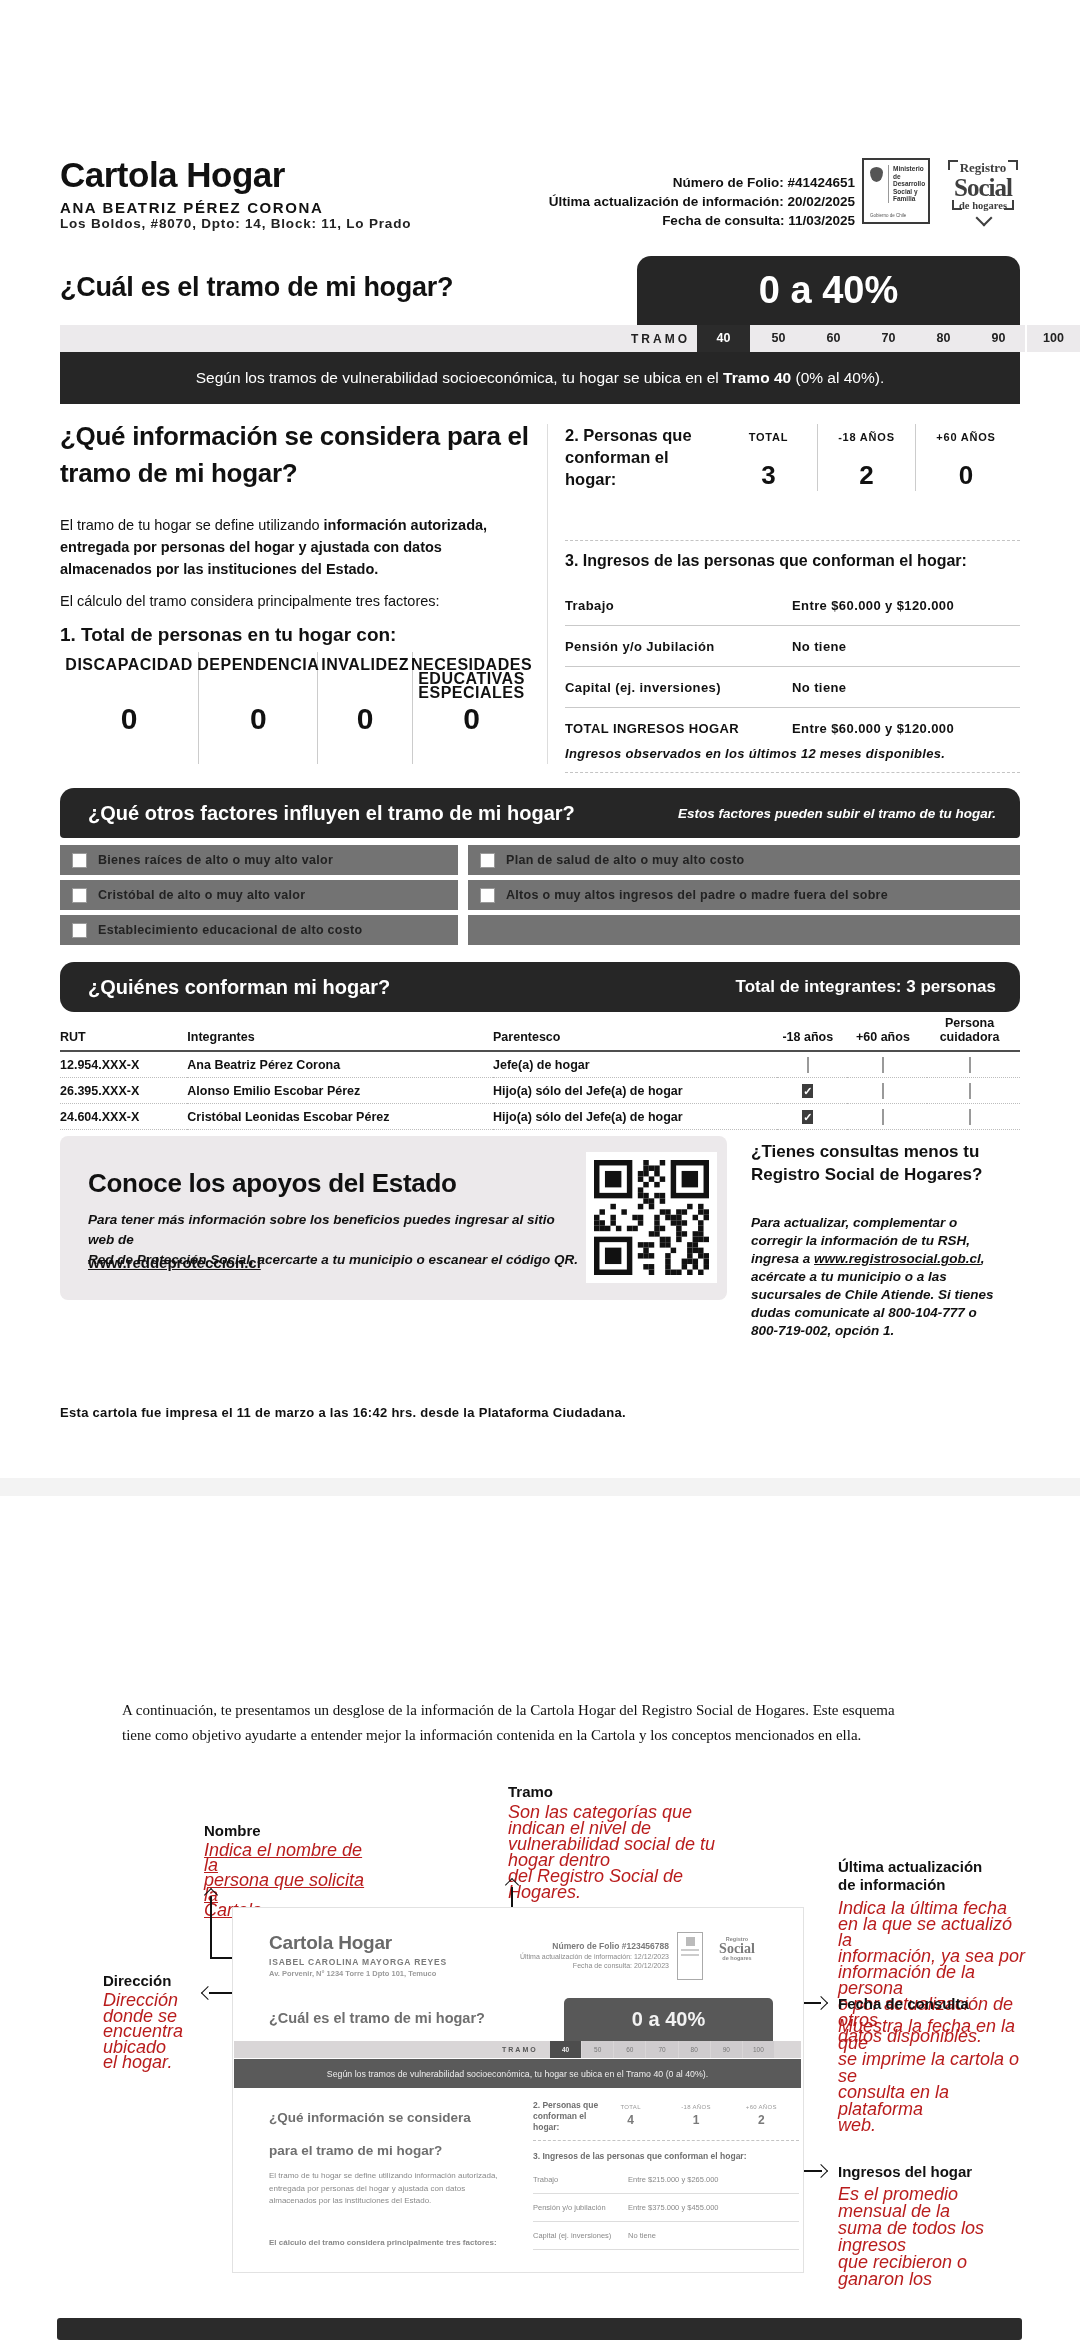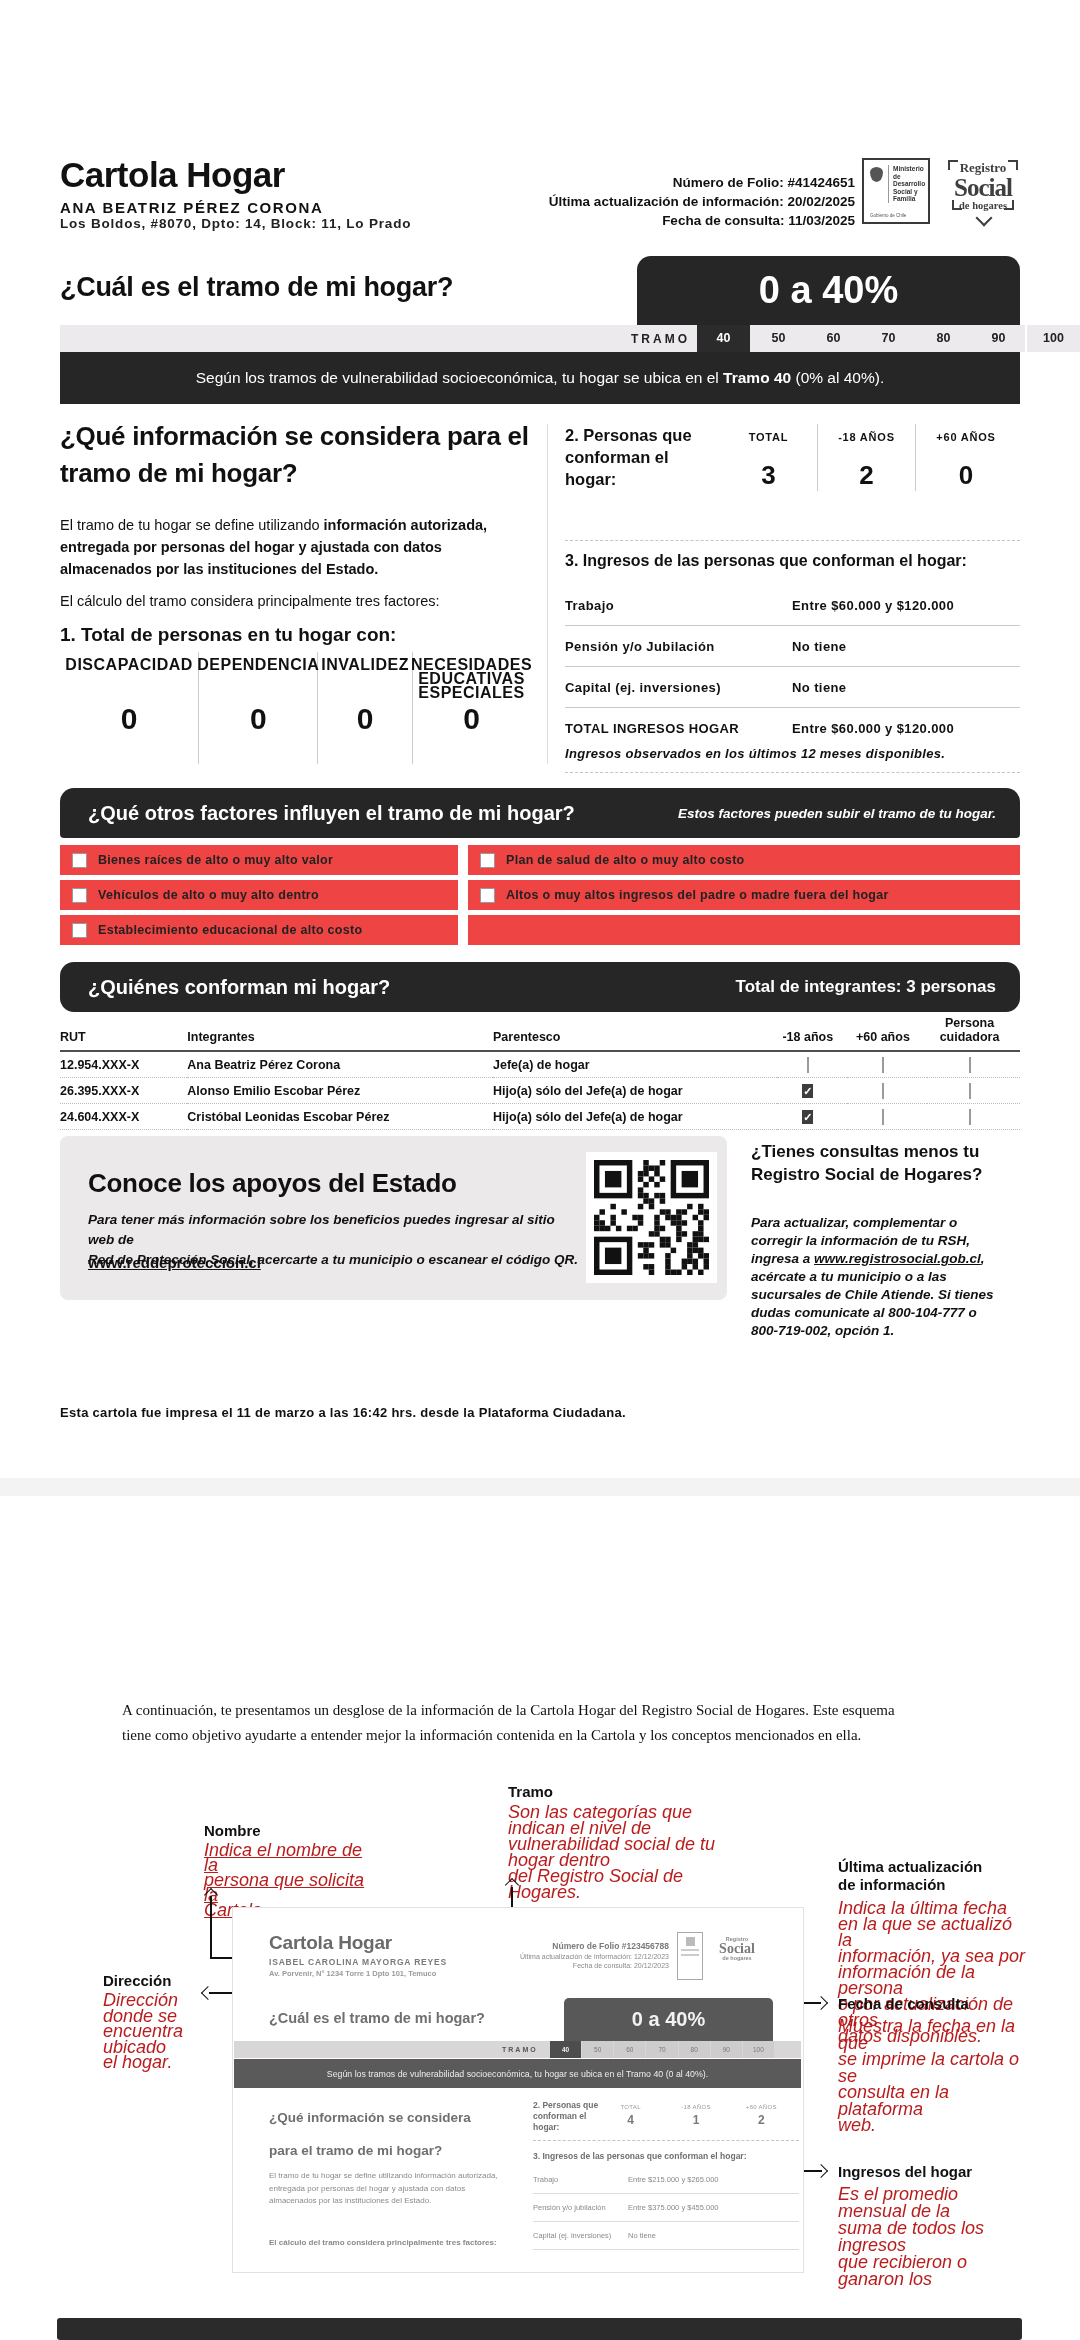--- a/index.html
+++ b/index.html
@@ -39,21 +39,21 @@
   .inc-row{display:flex;align-items:center;height:40px;border-bottom:1px solid #c9c9c9;}
   .inc-row .il{width:227px;font-size:13px;font-weight:600;letter-spacing:0.4px;}
   .inc-row .iv{font-size:13px;font-weight:bold;letter-spacing:0.4px;}
   .inc-row.total{border-bottom:none;}
   .inc-row.total .il{font-weight:bold;}
   .note-it{font-size:13px;font-style:italic;font-weight:600;letter-spacing:0.3px;}
   .dashed{border-top:1px dashed #c4c4c4;}
   .blackbar{background:#262626;color:#fff;display:flex;align-items:center;justify-content:space-between;padding:0 24px 0 28px;box-sizing:border-box;}
   .blackbar .t{font-size:20px;font-weight:bold;}
   .blackbar .s{font-size:13.5px;font-style:italic;font-weight:600;}
-  .frow{background:#ef4444;display:flex;align-items:center;}
+  .frow{background:#737373;display:flex;align-items:center;}
   .frow .cb{margin-left:12px;}
   .frow .fl{margin-left:11px;font-size:12.5px;font-weight:700;letter-spacing:0.3px;color:#222;}
   .cb{width:15px;height:15px;border:1.5px solid #9a9a9a;background:#fff;box-sizing:border-box;}
   .cb16{width:16px;height:16px;}
   .cb.checked{background:#3d3d3d;border-color:#3d3d3d;color:#fff;font-size:11px;line-height:14px;text-align:center;font-weight:bold;}
   table.members{border-collapse:collapse;width:960px;table-layout:fixed;}
   table.members th{font-size:12.5px;font-weight:bold;text-align:left;vertical-align:bottom;
     border-bottom:2px solid #4f4f4f;padding:0 8px 6px 0;line-height:14px;}
   table.members th.ctr,table.members td.ctr{text-align:center;}
   table.members td{font-size:12.5px;font-weight:700;padding:0 8px 0 0;height:25px;border-bottom:1px dotted #bdbdbd;}
@@ -253,33 +253,33 @@
   <div class="abs blackbar" style="left:60px;top:788px;width:960px;height:50px;border-radius:14px 14px 4px 4px;">
     <span class="t">¿Qué otros factores influyen el tramo de mi hogar?</span>
     <span class="s">Estos factores pueden subir el tramo de tu hogar.</span>
   </div>
   <div class="abs frow" style="left:60px;top:845px;width:398px;height:30px;">
       <span class="cb"></span>
       <span class="fl">Bienes raíces de alto o muy alto valor</span>
     </div>
   <div class="abs frow" style="left:60px;top:880px;width:398px;height:30px;">
       <span class="cb"></span>
-      <span class="fl">Vehículos de alto o muy alto dentro</span>
+      <span class="fl">Cristóbal de alto o muy alto valor</span>
     </div>
   <div class="abs frow" style="left:60px;top:915px;width:398px;height:30px;">
       <span class="cb"></span>
       <span class="fl">Establecimiento educacional de alto costo</span>
     </div>
   <div class="abs frow" style="left:468px;top:845px;width:552px;height:30px;">
       <span class="cb"></span>
       <span class="fl">Plan de salud de alto o muy alto costo</span>
     </div>
   <div class="abs frow" style="left:468px;top:880px;width:552px;height:30px;">
       <span class="cb"></span>
-      <span class="fl">Altos o muy altos ingresos del padre o madre fuera del hogar</span>
+      <span class="fl">Altos o muy altos ingresos del padre o madre fuera del sobre</span>
     </div>
   <div class="abs frow" style="left:468px;top:915px;width:552px;height:30px;"></div>
 
   <div class="abs blackbar" style="left:60px;top:962px;width:960px;height:50px;border-radius:14px;">
     <span class="t">¿Quiénes conforman mi hogar?</span>
     <span class="t" style="font-size:17px;">Total de integrantes: 3 personas</span>
   </div>
   <table class="members abs" style="left:60px;top:1016px;">
     <colgroup>
         <col style="width:122px">

